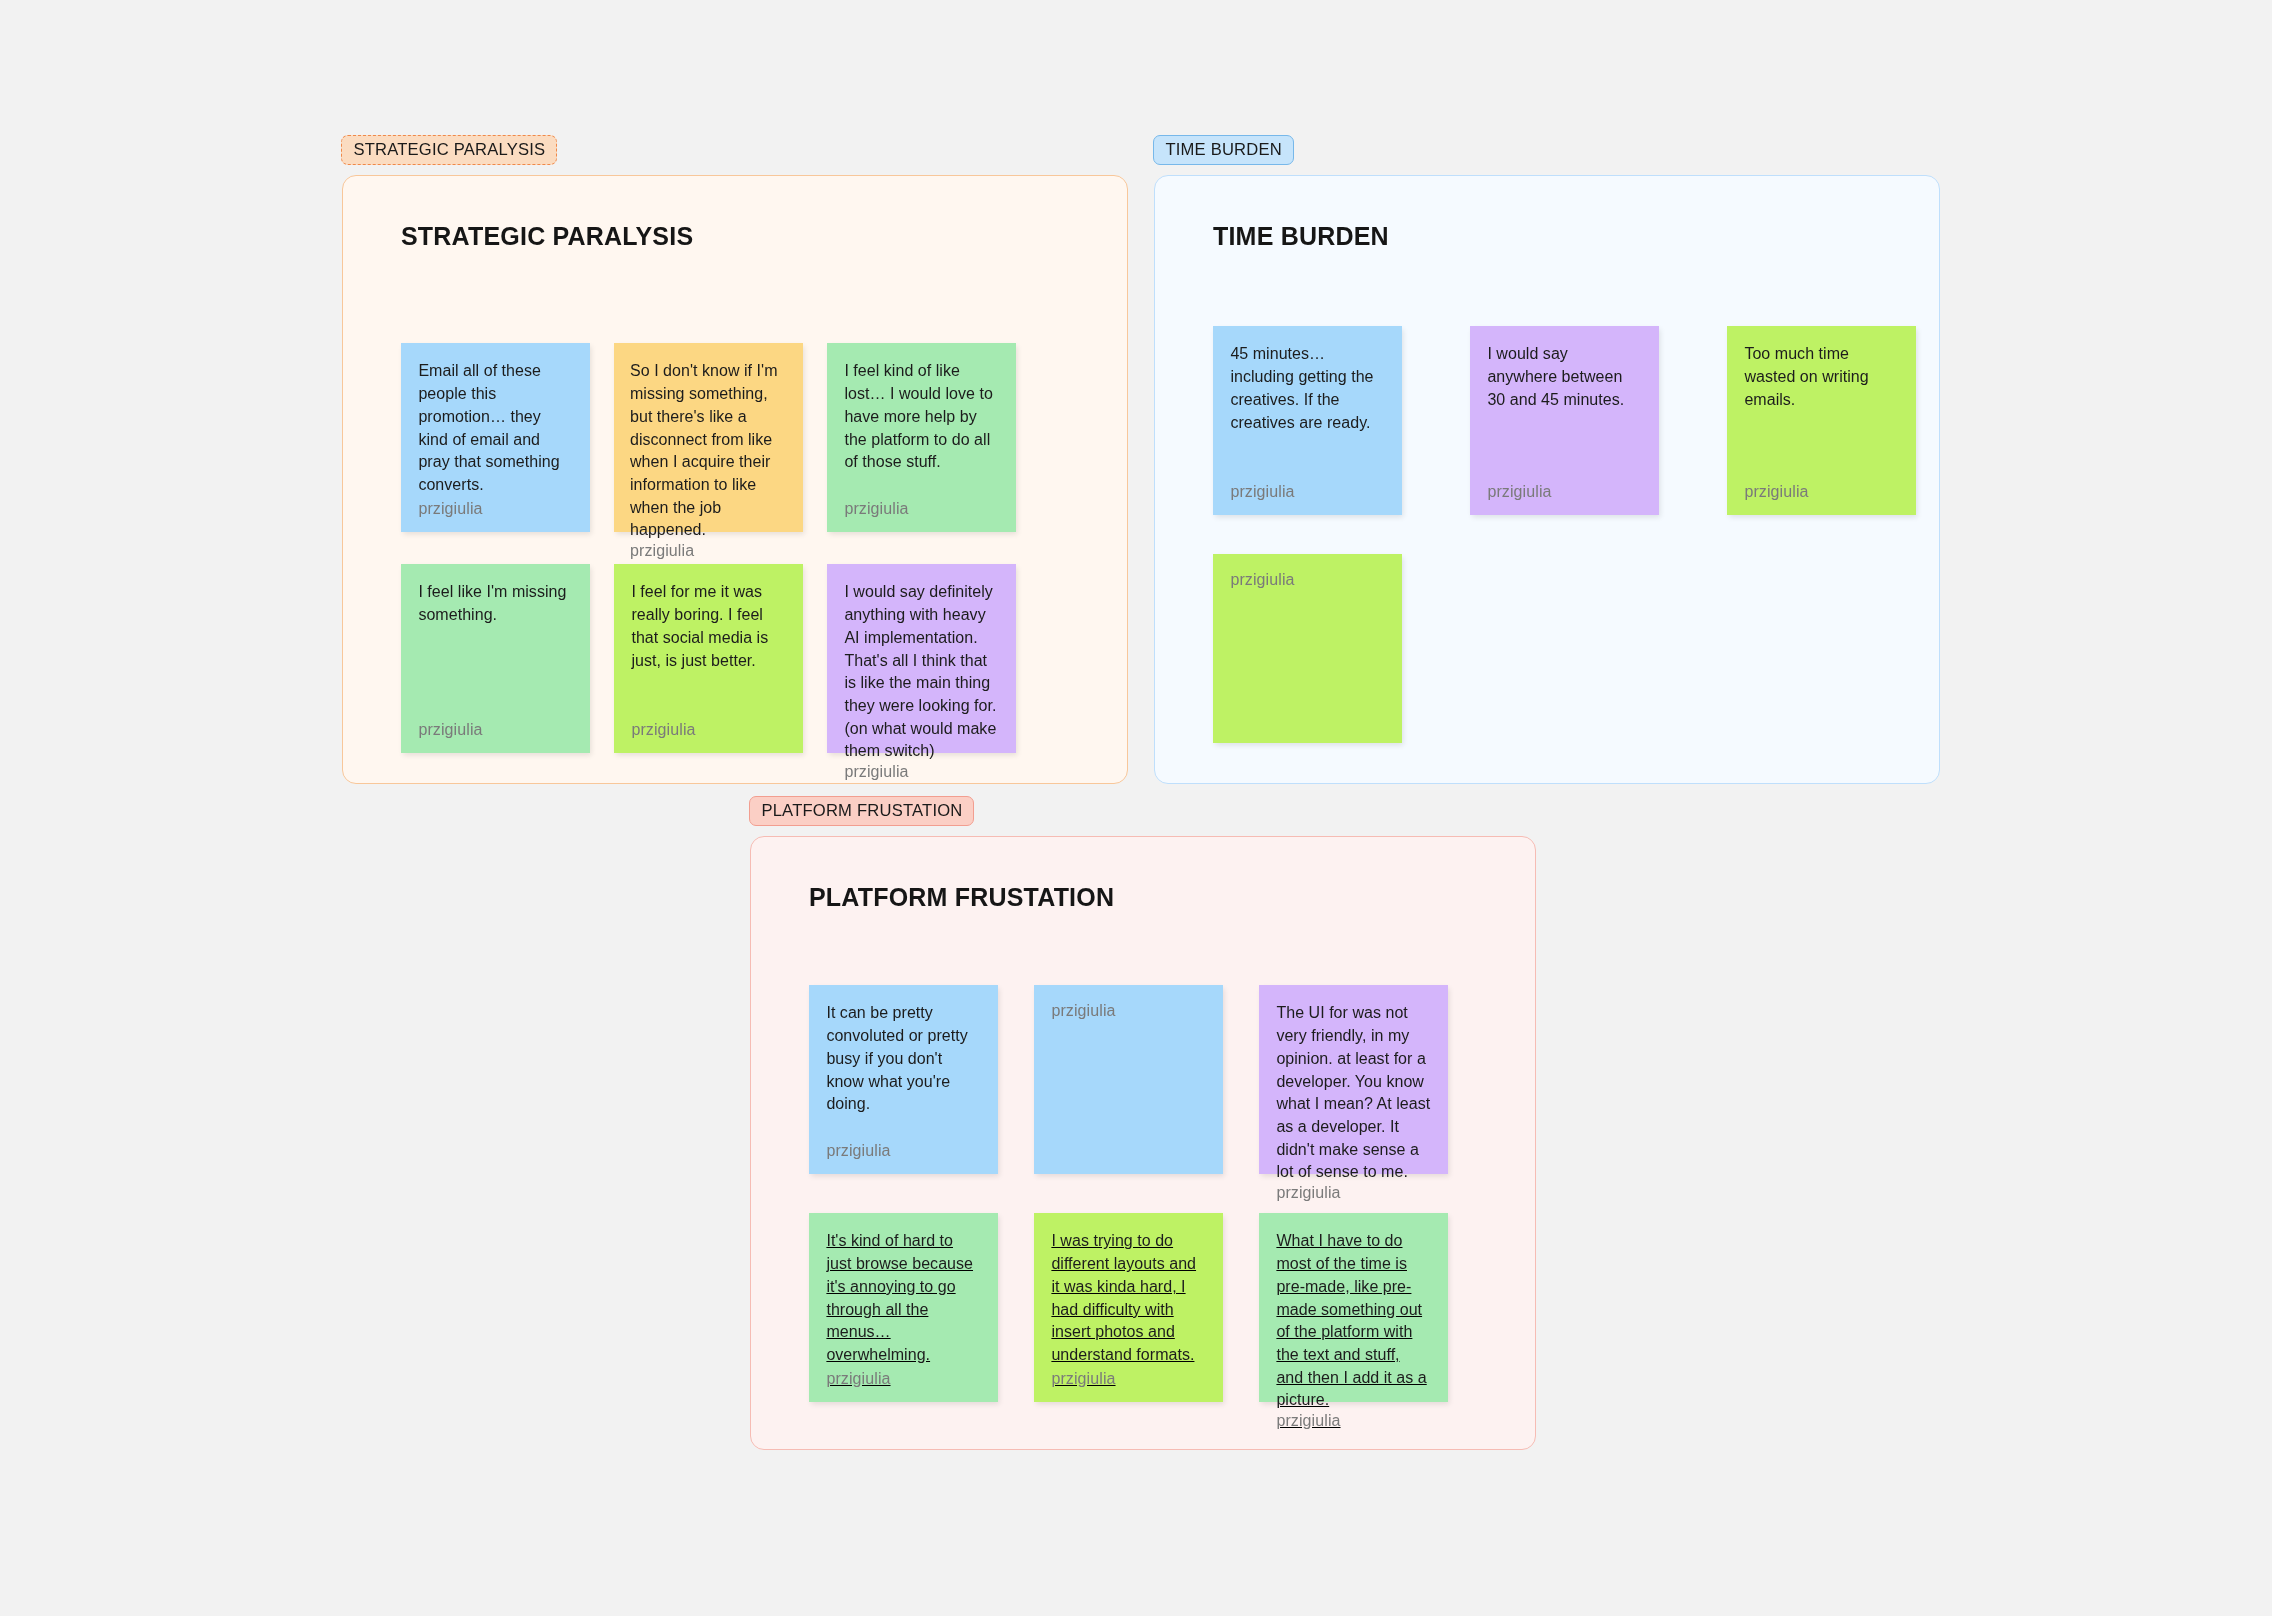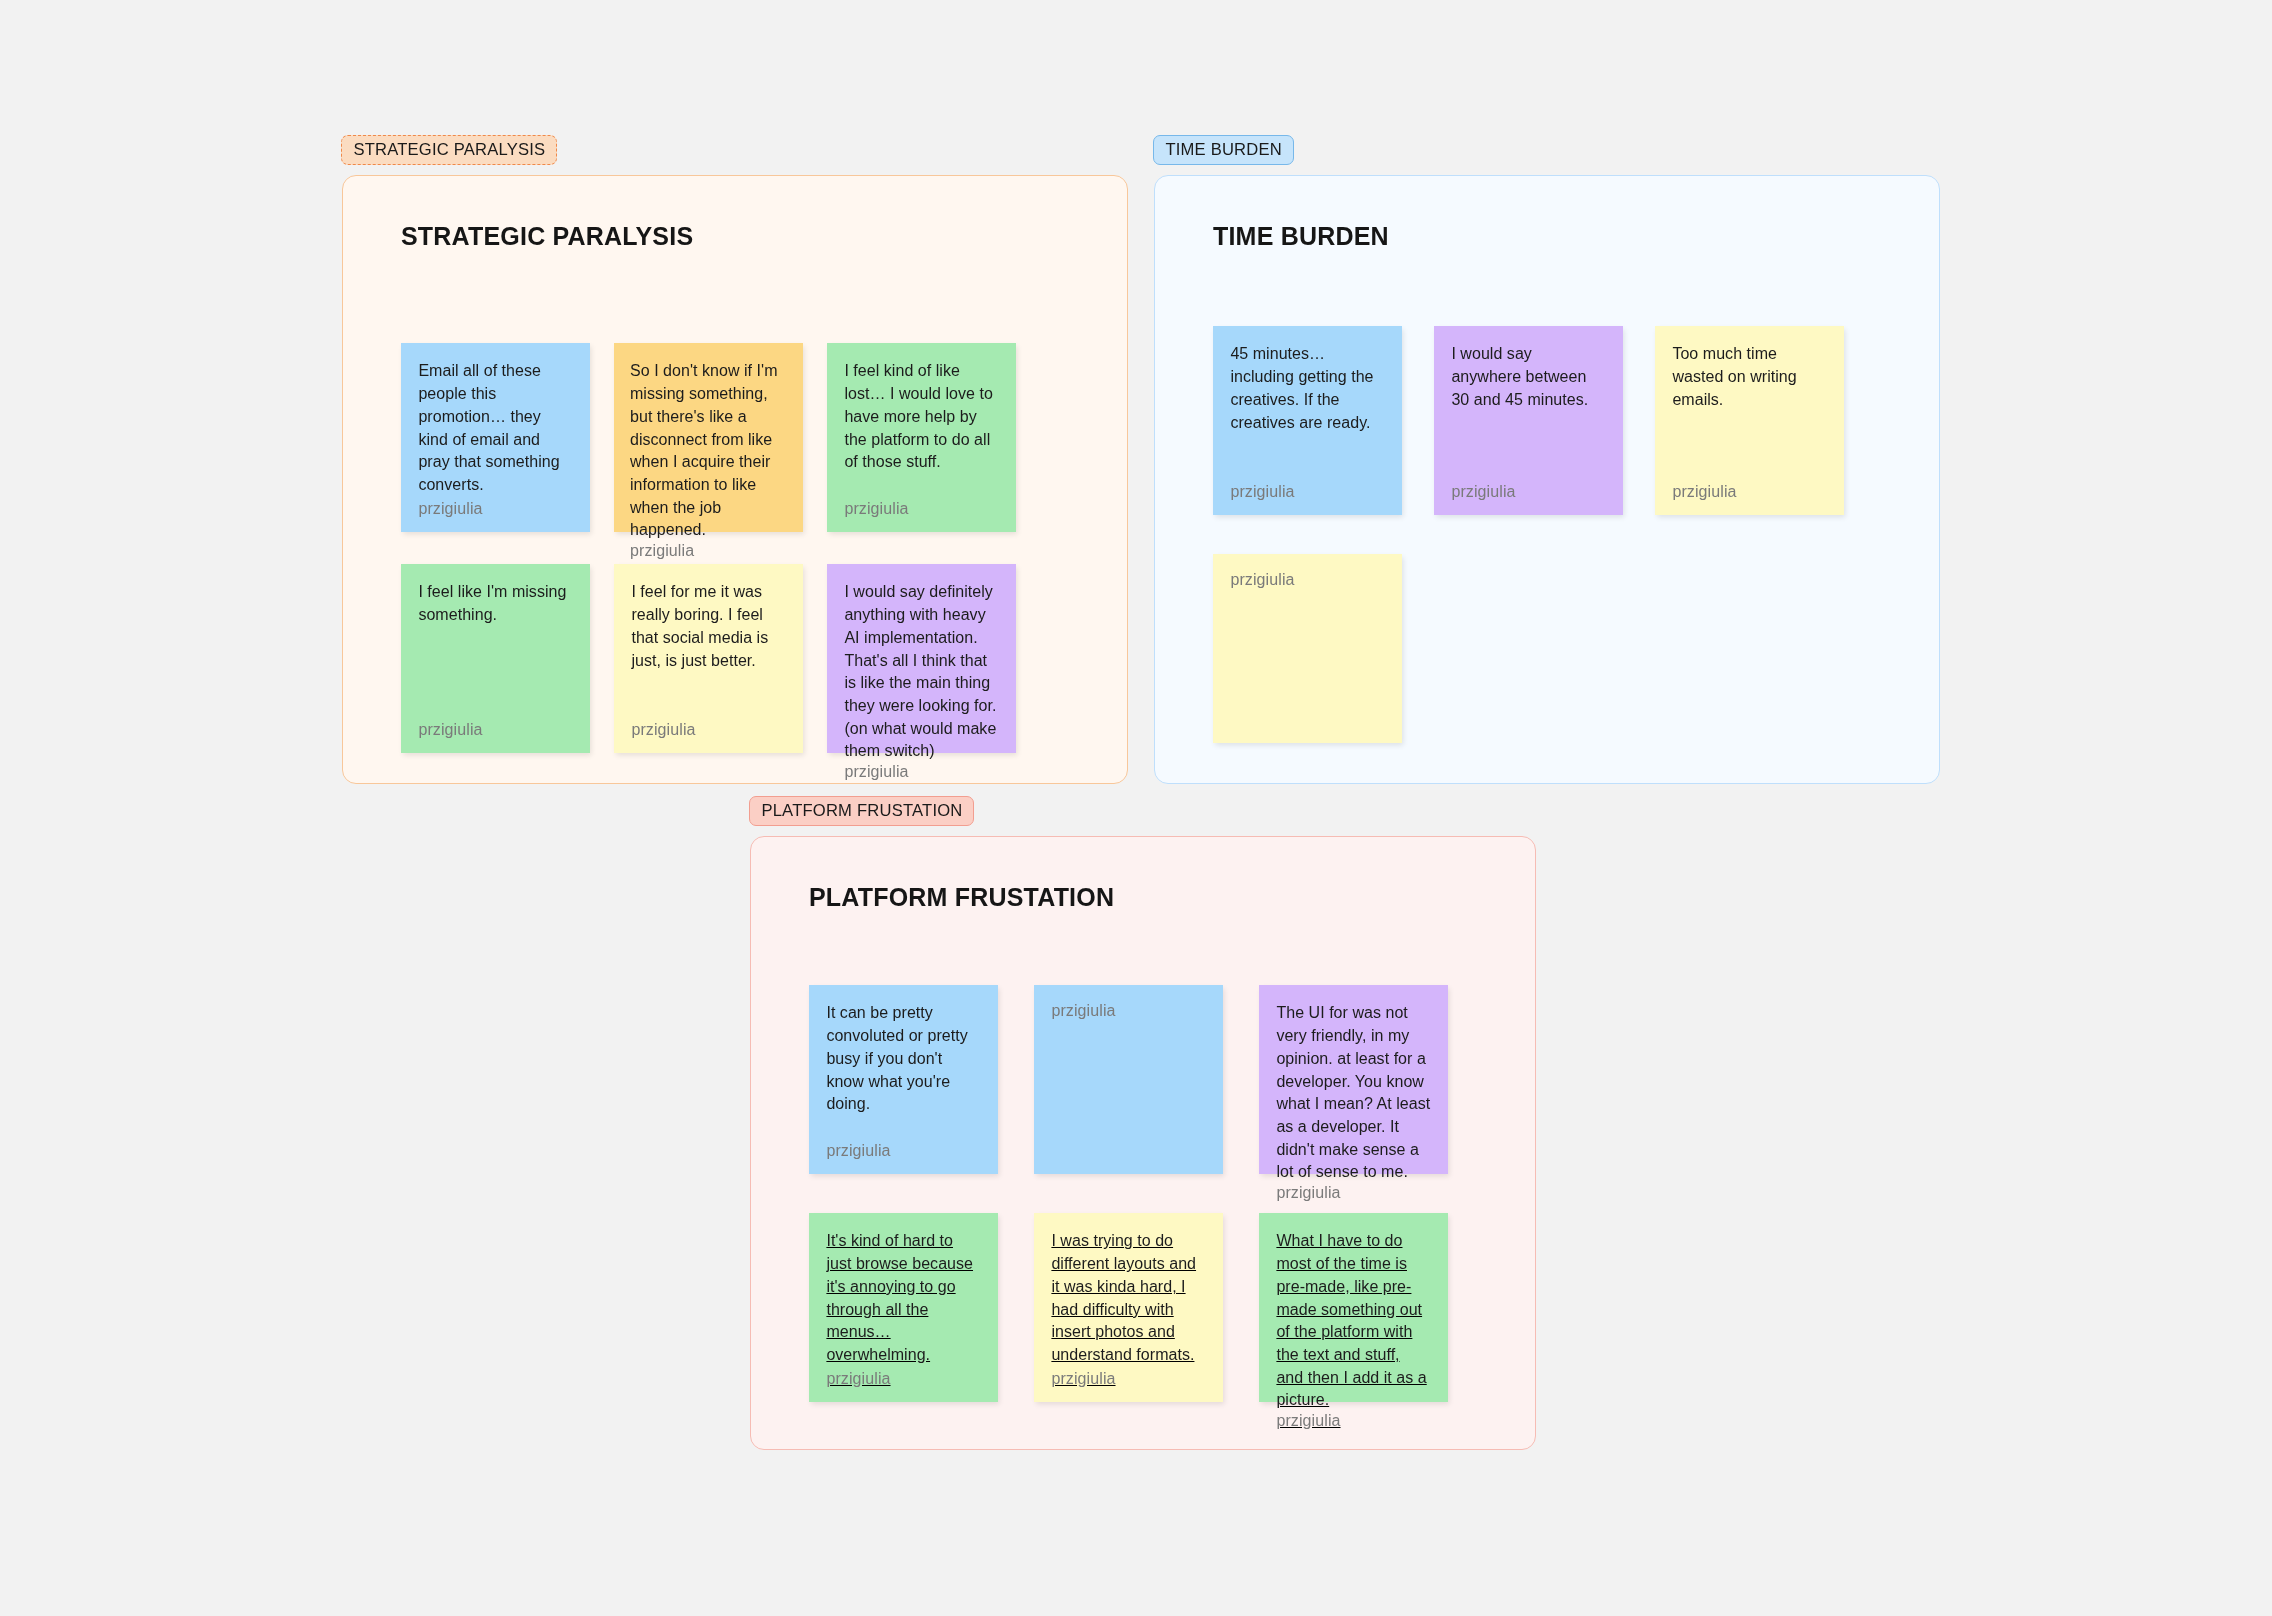--- a/index.html
+++ b/index.html
@@ -126,30 +126,30 @@
   .note-author {
     font-size: 16px;
     color: #7a7a7a;
     letter-spacing: 0.1px;
   }
 
   
   .note--blue   { background: #a6d8fb; }
   .note--yellow { background: #fcd783; padding-left: 16px; }
   .note--green  { background: #a5eab1; }
-  .note--gray   { background: #fef9c3; }
+  .note--gray   { background: #bef264; }
   .note--purple { background: #d4b5fb; }
 
   
   .notes--strategic { top: 167px; }
   .notes--strategic .note-row { gap: 24px; }
   .notes--strategic .note-row + .note-row { margin-top: 32px; }
 
   .notes--time { top: 150px; }
-  .notes--time .note-row { gap: 32px; }
+  .notes--time .note-row { gap: 68px; }
   .notes--time .note-row + .note-row { margin-top: 39px; }
 
   .notes--platform { top: 148px; }
   .notes--platform .note-row { gap: 36px; }
   .notes--platform .note-row + .note-row { margin-top: 39px; text-decoration: underline; }
 </style>
 </head>
 <body>
 
 <div class="board">

